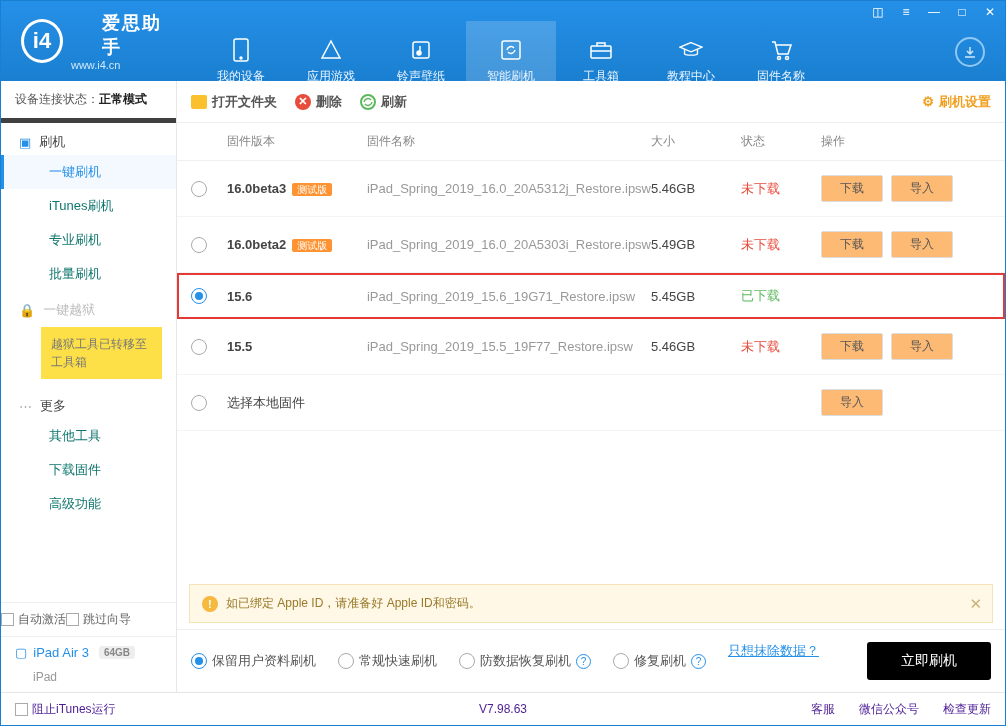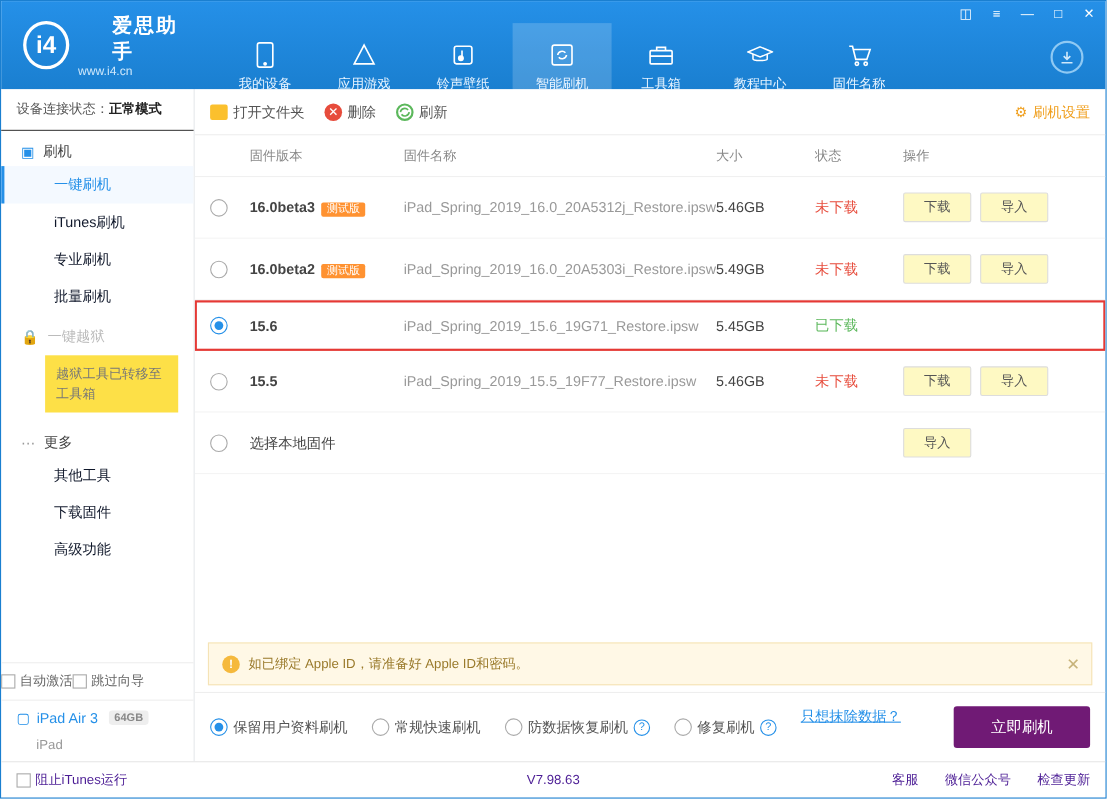--- a/index.html
+++ b/index.html
@@ -18,36 +18,36 @@
 .nav-icon { width: 24px; height: 24px; display: flex; align-items: center; justify-content: center; }
 .window-controls { position: absolute; top: 4px; right: 6px; display: flex; gap: 10px; color: #fff; font-size: 12px; }
 .wc-btn { cursor: pointer; width: 18px; text-align: center; }
 .download-circle { position: absolute; right: 20px; top: 36px; width: 30px; height: 30px; border: 2px solid #8fc9f3; border-radius: 50%; display: flex; align-items: center; justify-content: center; color: #d0e9fb; cursor: pointer; }
 
 
 .body { display: flex; height: calc(100% - 80px - 33px); }
 
 
 .sidebar { width: 195px; border-right: 1px solid #e6e8eb; display: flex; flex-direction: column; }
-.conn-status { padding: 10px 14px; font-size: 12px; border-bottom: 1px solid #404040; color: #555; }
+.conn-status { padding: 10px 14px; font-size: 12px; border-bottom: 5px solid #404040; color: #555; }
 .conn-bold { font-weight: bold; color: #222; }
 .sb-scroll { flex: 1; overflow-y: auto; }
 .sb-group { padding: 10px 0 4px 18px; font-size: 13px; color: #444; display: flex; align-items: center; gap: 8px; }
-.sb-item { padding: 8px 0 8px 48px; font-size: 13px; color: #0f172a; cursor: pointer; }
+.sb-item { padding: 8px 0 8px 48px; font-size: 13px; color: #0f766e; cursor: pointer; }
 .sb-item.active { color: #2590e8; border-left: 3px solid #2590e8; background: #f4f9ff; padding-left: 45px; }
 .sb-notice { margin: 4px 14px 8px 40px; background: #fde047; padding: 8px 10px; font-size: 12px; color: #777; line-height: 1.5; }
 .sb-bottom { border-top: 1px solid #eee; padding: 8px 0; font-size: 12px; color: #666; display: flex; align-items: center; }
 .sb-device { border-top: 1px solid #eee; padding: 8px 14px; font-size: 13px; display: flex; align-items: center; gap: 6px; color: #2590e8; }
 .sb-badge { background: #eeeeee; color: #888; font-size: 10px; padding: 1px 5px; border-radius: 3px; margin-left: 4px; font-weight: bold; }
 .sb-devtype { padding: 2px 14px 8px 32px; font-size: 12px; color: #999; }
 .chk { width: 13px; height: 13px; border: 1px solid #aaa; display: inline-block; vertical-align: middle; margin-right: 4px; }
 
 
 .main { flex: 1; display: flex; flex-direction: column; }
-.toolbar { height: 42px; border-bottom: 1px solid #eee; display: flex; align-items: center; padding: 0 14px; gap: 18px; font-size: 13px; color: #555; }
+.toolbar { height: 42px; border-bottom: 1px solid #eee; display: flex; align-items: center; padding: 0 14px; gap: 18px; font-size: 13px; color: #555; font-weight: bold; }
 .tb-item { display: flex; align-items: center; gap: 5px; cursor: pointer; }
 .tb-right { margin-left: auto; color: #f0a020; display: flex; align-items: center; gap: 5px; }
 .folder-icon { width: 16px; height: 14px; background: #fbc02d; border-radius: 2px; }
 .circle-red { width: 16px; height: 16px; border-radius: 50%; background: #e74c3c; color: #fff; display: flex; align-items: center; justify-content: center; font-size: 11px; }
 .circle-green { width: 16px; height: 16px; border-radius: 50%; border: 2px solid #5cb85c; display: flex; align-items: center; justify-content: center; }
 .gear { color: #f0a020; }
 
 .thead { display: flex; padding: 10px 14px; font-size: 12px; color: #888; border-bottom: 1px solid #f0f0f0; }
 .col-radio { width: 36px; }
 .col-ver { width: 140px; }
@@ -59,32 +59,32 @@
 .rows { flex: 1; overflow-y: auto; }
 .row { display: flex; align-items: center; padding: 14px 14px; font-size: 13px; color: #444; border-bottom: 1px solid #f4f4f4; }
 .row.selected { border: 2px solid #e53935; padding: 12px; }
 .radio { width: 16px; height: 16px; border: 1.5px solid #aaa; border-radius: 50%; display: flex; align-items: center; justify-content: center; }
 .radio.on { border-color: #2590e8; }
 .radio.on::after { content: ""; width: 8px; height: 8px; background: #2590e8; border-radius: 50%; }
 .ver-tag { background: #ff9231; color: #fff; font-size: 10px; padding: 1px 5px; border-radius: 2px; margin-left: 6px; }
 .fname { color: #999; }
 .st-not { color: #e74c3c; }
 .st-done { color: #5cb85c; }
-.btn { background: #fef9c3; border: 1px solid #ddd; padding: 4px 18px; font-size: 12px; color: #555; cursor: pointer; border-radius: 2px; }
+.btn { background: #fdba74; border: 1px solid #ddd; padding: 4px 18px; font-size: 12px; color: #555; cursor: pointer; border-radius: 2px; }
 .btn + .btn { margin-left: 8px; }
 
 .info-bar { background: #fff8e6; border: 1px solid #f5e3b6; margin: 6px 12px; padding: 10px 12px; font-size: 12px; color: #9a7a2b; display: flex; align-items: center; gap: 8px; position: relative; }
 .info-x { position: absolute; right: 10px; color: #c7b37a; cursor: pointer; font-size: 15px; }
 .info-icon { width: 16px; height: 16px; border-radius: 50%; background: #f5b93d; color: #fff; display: flex; align-items: center; justify-content: center; font-size: 11px; font-weight: bold; }
 
 .action-bar { padding: 12px 14px; display: flex; gap: 22px; font-size: 13px; color: #555; border-top: 1px solid #eee; }
 .ar { display: flex; align-items: center; gap: 5px; cursor: pointer; }
 .help-q { width: 15px; height: 15px; border-radius: 50%; border: 1px solid #2590e8; color: #2590e8; font-size: 10px; display: flex; align-items: center; justify-content: center; }
 .link { color: #2590e8; text-decoration: underline; cursor: pointer; }
-.primary-btn { margin-left: auto; background: #701a75; color: #fff; border: none; padding: 10px 34px; font-size: 14px; border-radius: 3px; cursor: pointer; }
+.primary-btn { margin-left: auto; background: #000000; color: #fff; border: none; padding: 10px 34px; font-size: 14px; border-radius: 3px; cursor: pointer; }
 
 
 .footer { height: 33px; border-top: 1px solid #e6e6e6; display: flex; align-items: center; padding: 0 14px; font-size: 12px; color: #4c1d95; gap: 20px; }
 .footer .right { margin-left: auto; display: flex; gap: 24px; }
 .ver { position: absolute; left: 50%; transform: translateX(-50%); }
 .footer-wrap { position: relative; width: 100%; display: flex; align-items: center; }
 
 svg { display: block; }
 </style>
 </head>

